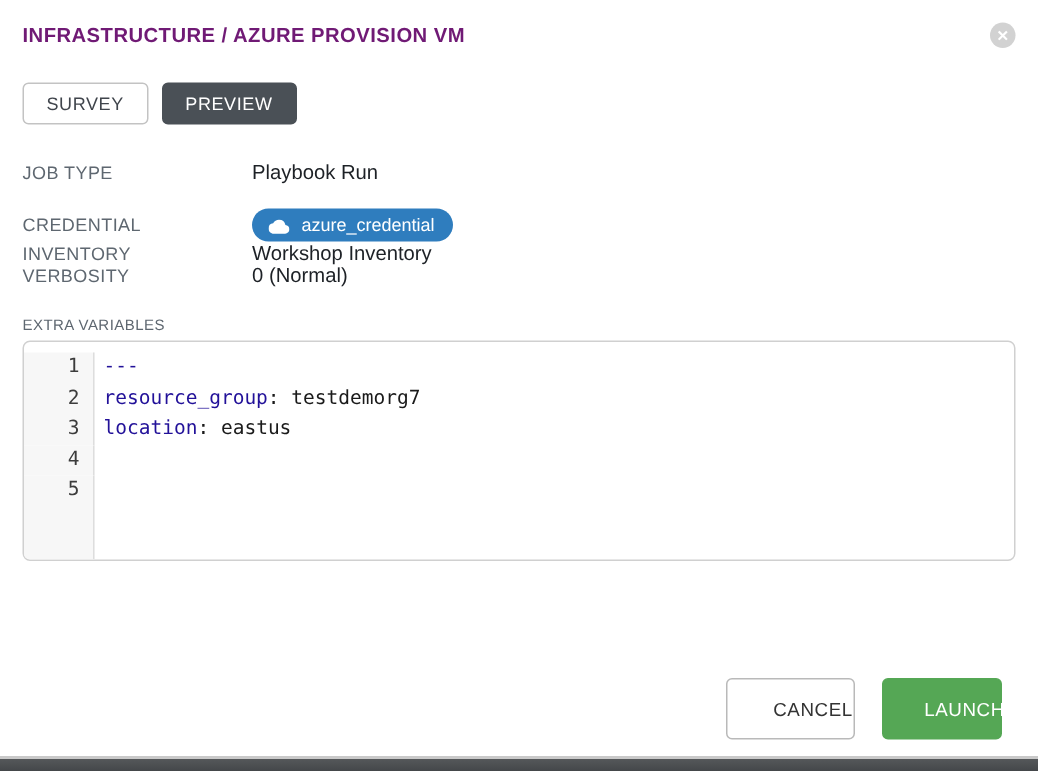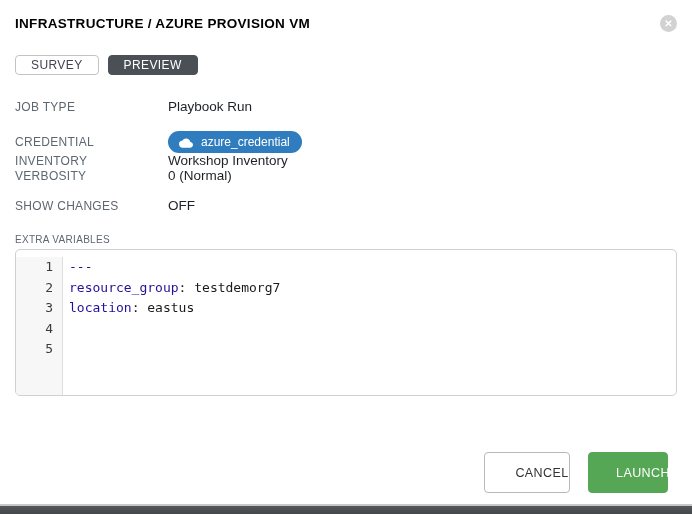--- a/index.html
+++ b/index.html
@@ -11,35 +11,35 @@
     overflow: hidden;
   }
   .modal { padding: 0 15px; position: relative; height: 100%; }
 
   
   .modal-header {
     display: flex; align-items: center; justify-content: space-between;
     padding-top: 15px;
   }
   .modal-title {
-    font-size: 13.5px; font-weight: bold; color: #000000;
+    font-size: 13.5px; font-weight: bold; color: #701a75;
     letter-spacing: 0.3px;
   }
   .close-icon {
     width: 17px; height: 17px; border-radius: 50%;
     background: #d2d2d2; color: #ffffff;
     font-size: 10px; font-weight: bold;
     display: flex; align-items: center; justify-content: center;
     cursor: pointer; user-select: none;
   }
 
   
   .tabs { display: flex; gap: 9px; margin-top: 23px; }
   .tab {
-    height: 20px; padding: 0 15px;
+    height: 28px; padding: 0 15px;
     display: inline-flex; align-items: center; justify-content: center;
     font-size: 12px; letter-spacing: 0.4px;
     border-radius: 4px; cursor: pointer;
   }
   .tab.inactive {
     background: #ffffff; border: 1px solid #c3c3c3; color: #40454c;
   }
   .tab.active {
     background: #4a5056; border: 1px solid #4a5056; color: #ffffff;
   }
@@ -157,24 +157,20 @@
     <div class="field-row r3">
       <div class="field-label">INVENTORY</div>
       <div class="field-value">Workshop Inventory</div>
     </div>
 
     <div class="field-row r4">
       <div class="field-label">VERBOSITY</div>
       <div class="field-value">0 (Normal)</div>
     </div>
 
-    <div class="field-row">
-      <div class="field-label">SHOW CHANGES</div>
-      <div class="field-value">OFF</div>
-    </div>
   </div>
 
   <div class="extra-vars-label">EXTRA VARIABLES</div>
 
   <div class="code-editor">
     <div class="editor-line">
       <span class="line-number">1</span>
       <span class="code-text"><span class="tok-key">---</span><span class="tok-plain"></span><span class="tok-plain"></span></span>
     </div>
     <div class="editor-line">

